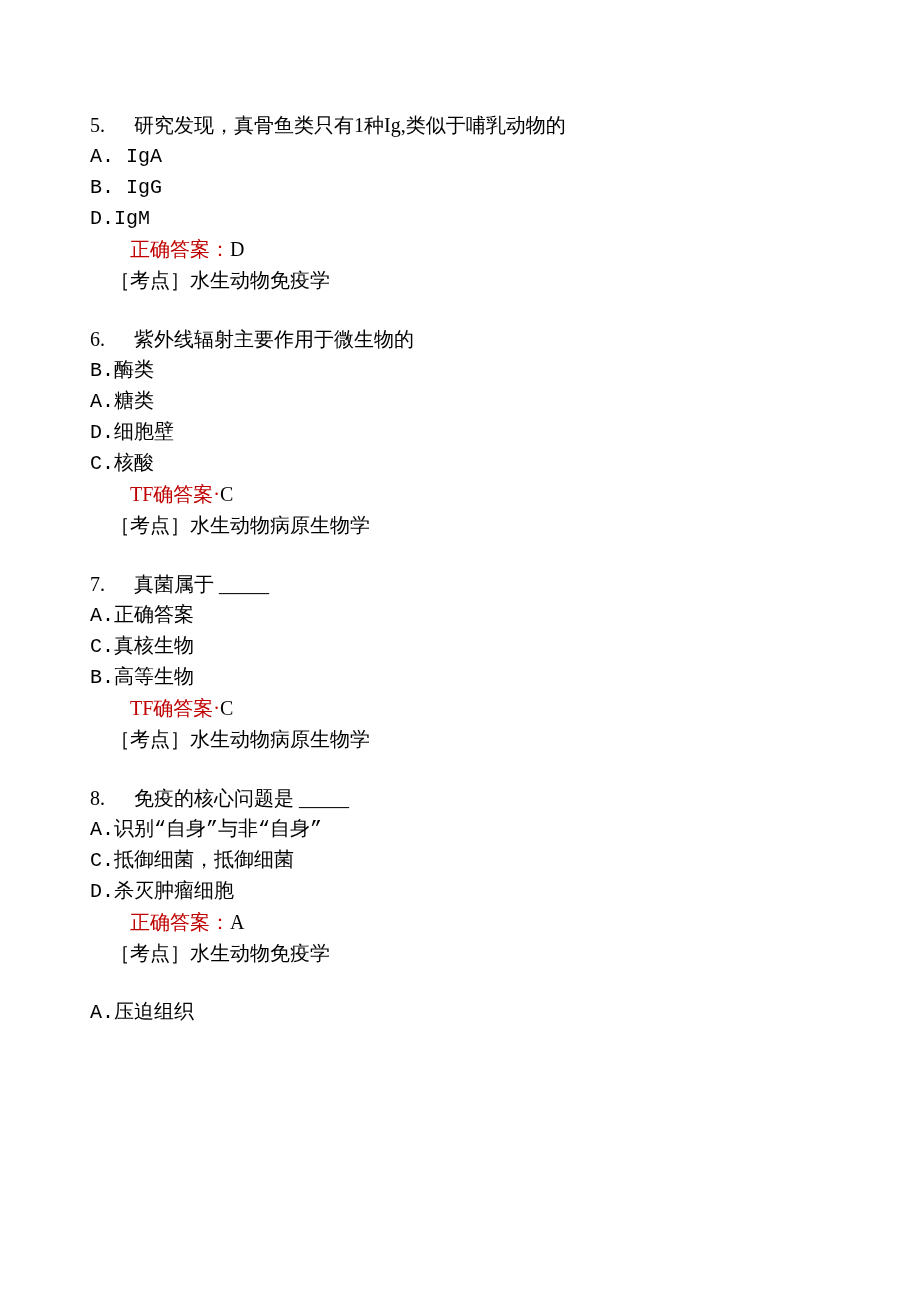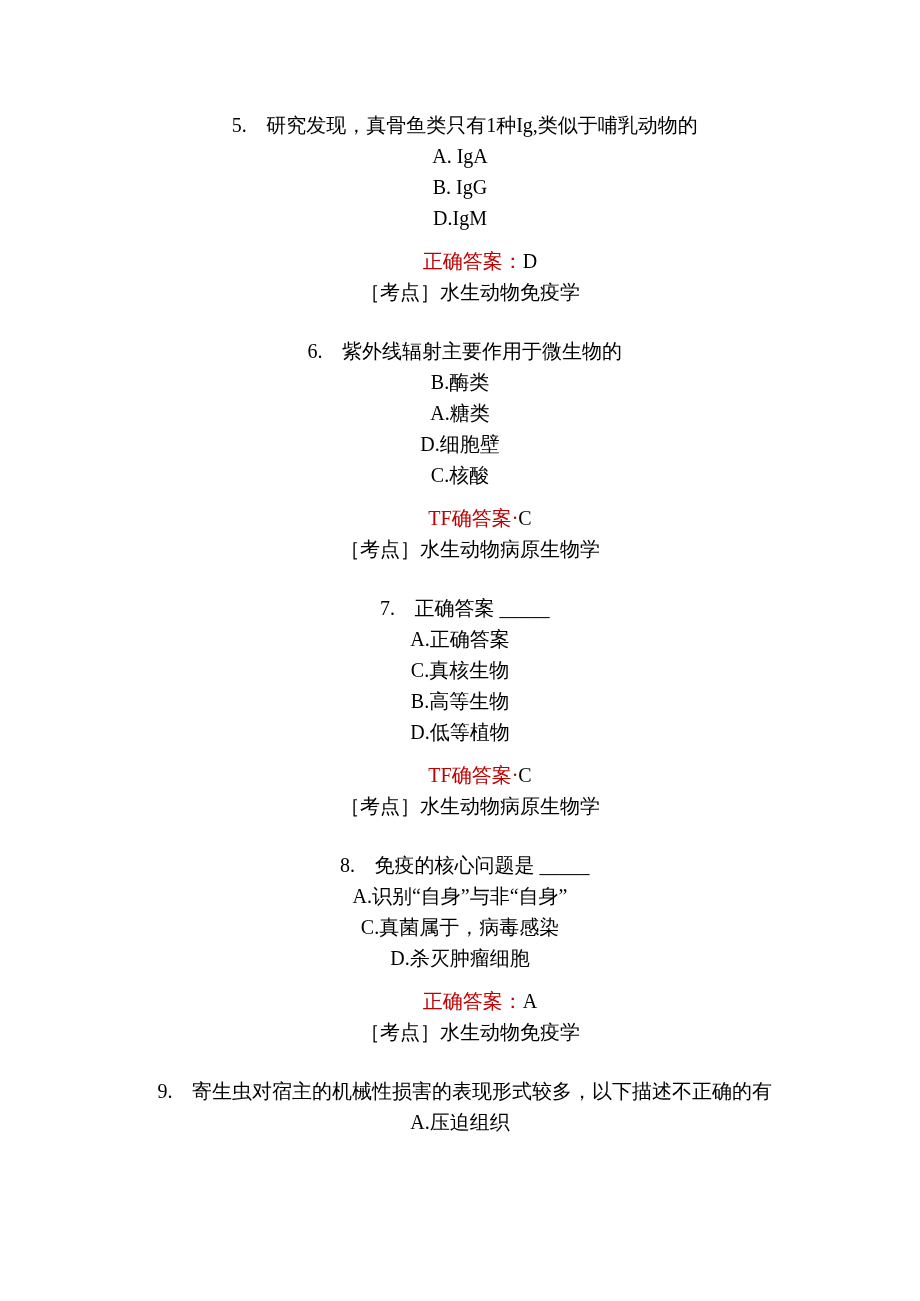--- a/index.html
+++ b/index.html
@@ -12,38 +12,37 @@
     line-height: 1.55;
   }
   .page {
     width: 920px;
     min-height: 1301px;
     padding: 110px 90px 60px 90px;
     box-sizing: border-box;
   }
   .block {
     margin-bottom: 28px;
-    text-align: center;
   }
   .line {
     white-space: pre-wrap;
   }
   .num {
     display: inline-block;
     min-width: 34px;
   }
   .opt {
     display: block;
+    font-family: Liberation Mono, monospace;
   }
   .answer {
     color: #c00000;
   }
   .indent {
     padding-left: 40px;
-    margin-top: 12px;
   }
   .indent-small {
     padding-left: 20px;
   }
 </style>
 </head>
 <body>
 
 <div class="page">
 
@@ -60,36 +59,34 @@
     <div class="line"><span class="num">6.</span>  <span>紫外线辐射主要作用于微生物的</span></div>
     <div class="opt">B.酶类</div>
     <div class="opt">A.糖类</div>
     <div class="opt">D.细胞壁</div>
     <div class="opt">C.核酸</div>
     <div class="line indent"><span class="answer">TF确答案·</span><span>C</span></div>
     <div class="line indent-small"><span>［考点］</span><span>水生动物病原生物学</span></div>
   </div>
 
   <div class="block">
-    <div class="line"><span class="num">7.</span>  <span>正确答案 </span><span>_____</span></div>
+    <div class="line"><span class="num">7.</span>  <span>真菌属于 </span><span>_____</span></div>
     <div class="opt">A.正确答案</div>
     <div class="opt">C.真核生物</div>
     <div class="opt">B.高等生物</div>
-    <div class="opt">D.低等植物</div>
     <div class="line indent"><span class="answer">TF确答案·</span><span>C</span></div>
     <div class="line indent-small"><span>［考点］</span><span>水生动物病原生物学</span></div>
   </div>
 
   <div class="block">
     <div class="line"><span class="num">8.</span>  <span>免疫的核心问题是 </span><span>_____</span></div>
     <div class="opt">A.识别“自身”与非“自身”</div>
-    <div class="opt">C.真菌属于，病毒感染</div>
+    <div class="opt">C.抵御细菌，抵御细菌</div>
     <div class="opt">D.杀灭肿瘤细胞</div>
     <div class="line indent"><span class="answer">正确答案：</span><span>A</span></div>
     <div class="line indent-small"><span>［考点］</span><span>水生动物免疫学</span></div>
   </div>
 
   <div class="block">
-    <div class="line"><span class="num">9.</span>  <span>寄生虫对宿主的机械性损害的表现形式较多，以下描述不正确的有</span></div>
     <div class="opt">A.压迫组织</div>
   </div>
 
 </div>
 
 </body></html>

